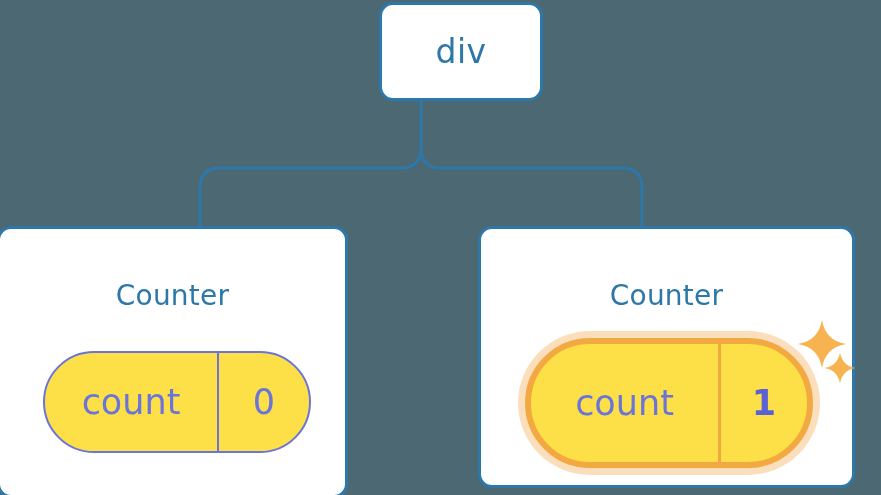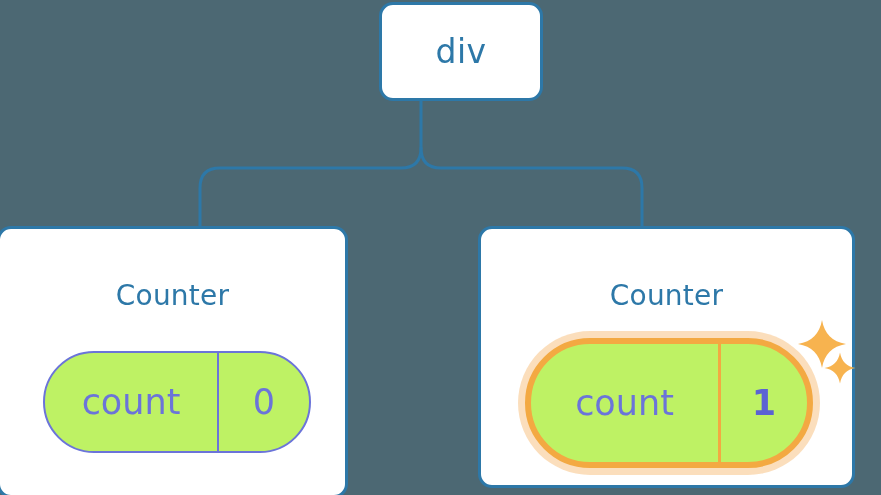--- a/index.html
+++ b/index.html
@@ -86,21 +86,21 @@
   #card-left .card-title { top: 53px; }
   #card-right .card-title { top: 53px; }
 
   
   .pill {
     position: absolute;
     box-sizing: border-box;
     display: flex;
     align-items: stretch;
     border-radius: 999px;
-    background: #bef264;
+    background: #fde047;
   }
   .pill-key, .pill-val {
     display: flex;
     align-items: center;
     justify-content: center;
     line-height: 1;
     box-sizing: border-box;
   }
 
   

